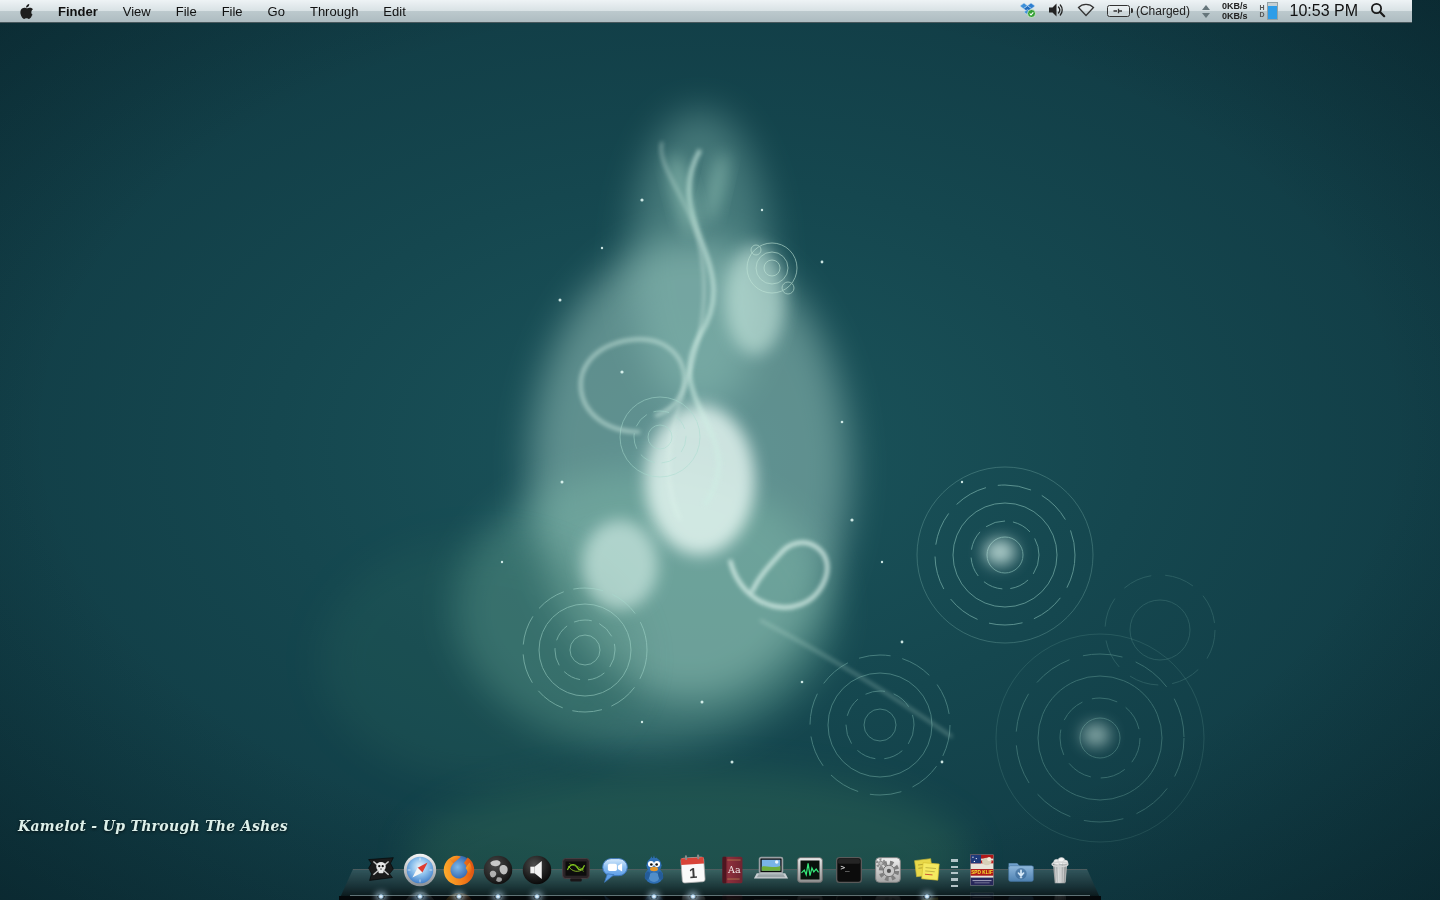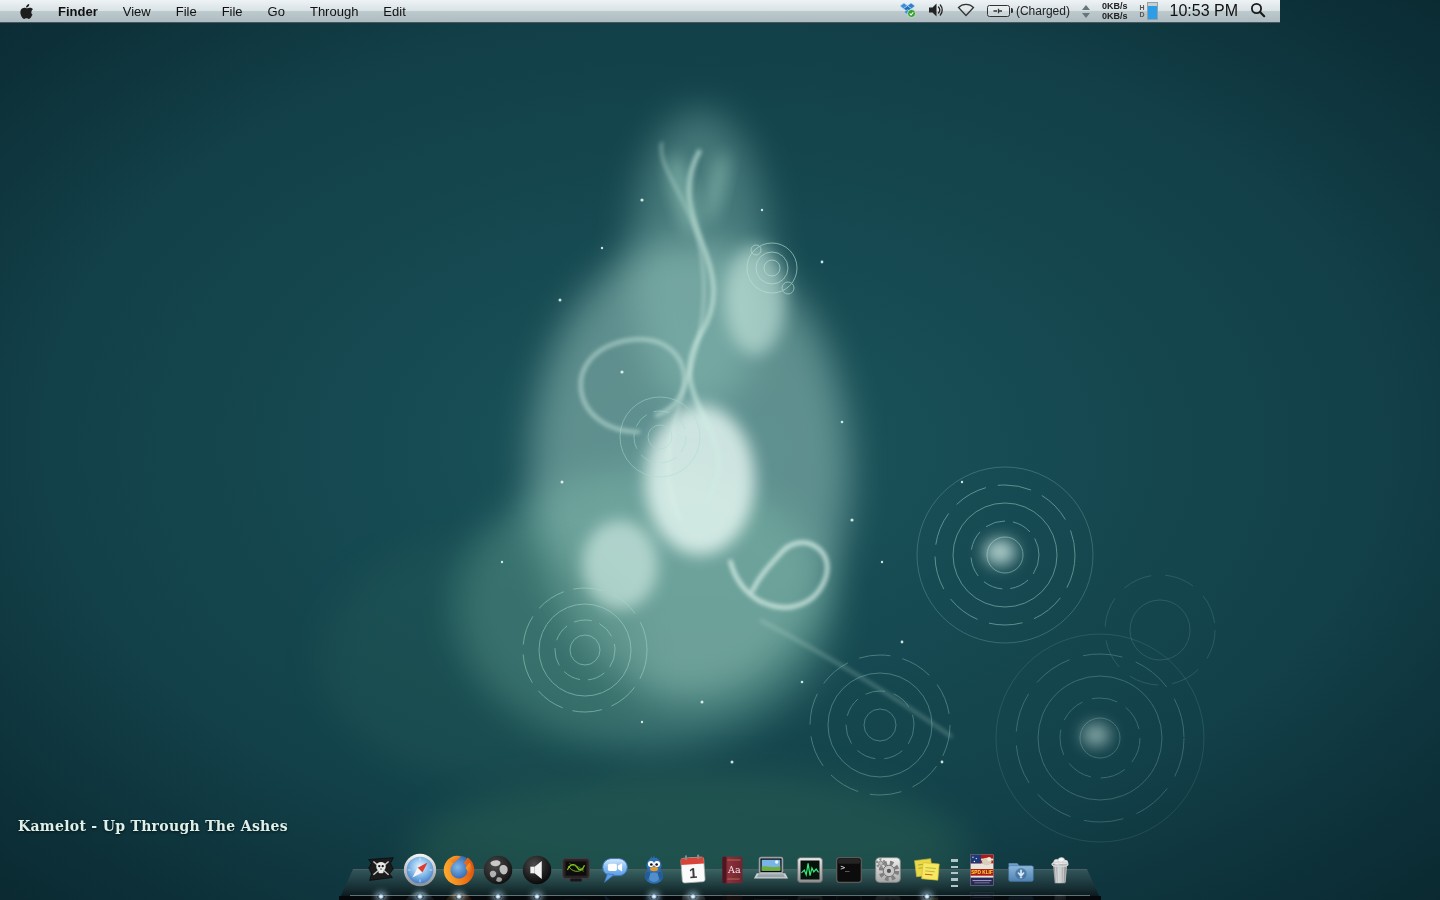--- a/index.html
+++ b/index.html
@@ -5,47 +5,47 @@
   html,body{margin:0;padding:0;}
   body{
     width:1440px;height:900px;overflow:hidden;position:relative;
     background:#113c44;font-family:"Liberation Sans",sans-serif;
     -webkit-font-smoothing:antialiased;
   }
   
   .wallpaper{position:absolute;left:0;top:0;width:1440px;height:900px;z-index:0;}
   
   .menubar{
-    position:absolute;left:0;top:0;width:1280px;height:22px;z-index:50;
+    position:absolute;left:0;top:0;width:1412px;height:22px;z-index:50;
     display:flex;align-items:center;
     background:linear-gradient(180deg,#eef3f5 0%,#d9e2e5 48%,#bcc9cd 52%,#aebcc1 100%);
     border-bottom:1px solid #48585d;
     font-size:13px;color:#111;
   }
   .menubar-left{display:flex;align-items:center;gap:25px;padding-left:20px;}
-  .menubar-right{margin-left:auto;display:flex;align-items:center;gap:12px;padding-right:14px;}
+  .menubar-right{margin-left:auto;display:flex;align-items:center;gap:12px;padding-right:26px;}
   .menu-item{cursor:default;}
   .app-name{font-weight:bold;}
   .apple{display:flex;align-items:center;}
   .net-speeds{font-size:9px;line-height:10px;text-align:left;color:#222;font-weight:bold;}
   .clock{font-size:16px;color:#111;}
   .batt-label{font-size:12px;color:#222;}
   .updown{display:flex;flex-direction:column;gap:3px;}
   .tri-up{width:0;height:0;border-left:4px solid transparent;border-right:4px solid transparent;border-bottom:5px solid #66767b;}
   .tri-down{width:0;height:0;border-left:4px solid transparent;border-right:4px solid transparent;border-top:5px solid #66767b;}
   .battery{width:21px;height:10px;border:1.5px solid #333;border-radius:2.5px;position:relative;background:rgba(255,255,255,0.3);display:flex;align-items:center;justify-content:center;}
   .battery::after{content:'';position:absolute;right:-4.5px;top:2px;width:2.5px;height:5px;background:#333;border-radius:0 1.5px 1.5px 0;}
   .hd-group{display:flex;align-items:center;gap:2px;}
   .hd-letters{font-size:7px;line-height:7px;color:#555;font-weight:bold;font-family:"Liberation Sans",sans-serif;}
   .hd-bar{width:9px;height:16px;background:#c6d0d4;border:1px solid #93a2a7;position:relative;}
   .hd-fill{position:absolute;bottom:0;left:0;right:0;height:80%;background:#2e9de8;}
   
   .now-playing{
     position:absolute;left:18px;top:818px;z-index:5;
-    font-family:"DejaVu Serif",serif;font-weight:bold;
+    font-family:"DejaVu Serif",serif;font-style:italic;font-weight:bold;
     font-size:14px;color:#ddf0ea;letter-spacing:.3px;
     text-shadow:0 1px 3px rgba(0,0,0,.7);
   }
   
   .dock{position:absolute;bottom:0;left:50%;transform:translateX(-50%);width:762px;height:66px;z-index:20;}
   .dock-floor{
     position:absolute;bottom:0;left:0;width:100%;height:30px;
     background:linear-gradient(180deg,rgba(88,118,122,0.45) 0%,rgba(28,48,52,0.72) 55%,rgba(6,13,15,0.92) 100%);
     clip-path:polygon(14px 0,calc(100% - 14px) 0,100% 100%,0 100%);
     border-top:1px solid rgba(205,232,236,0.35);

